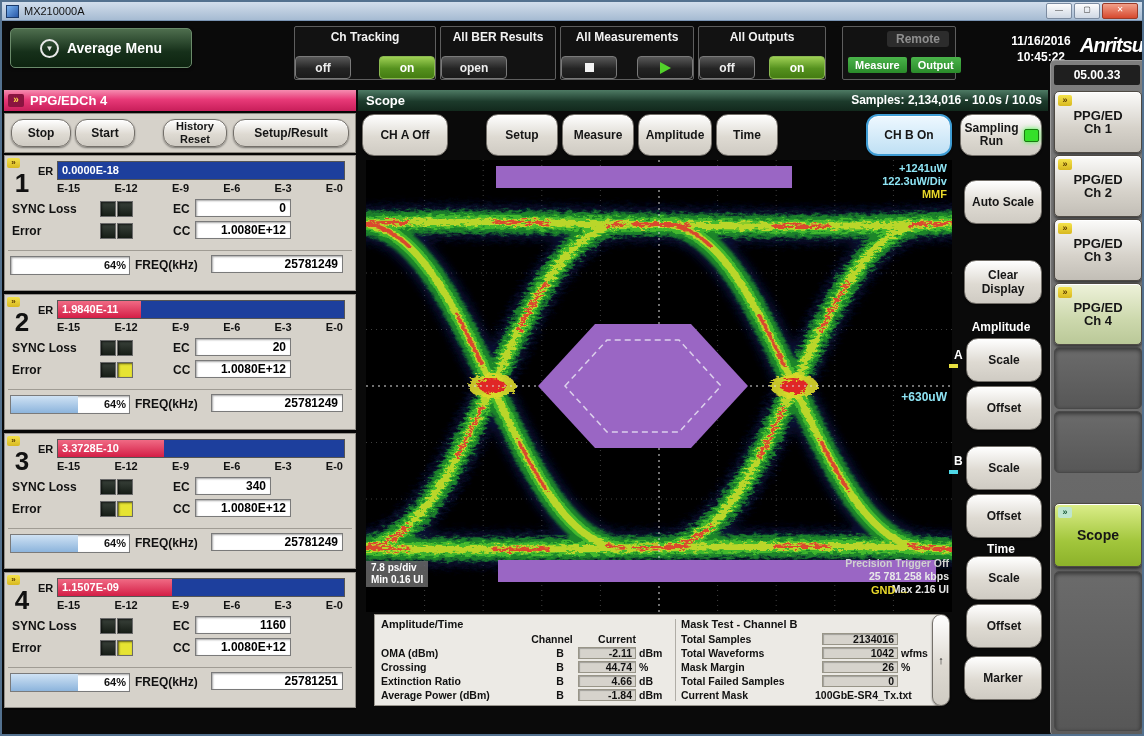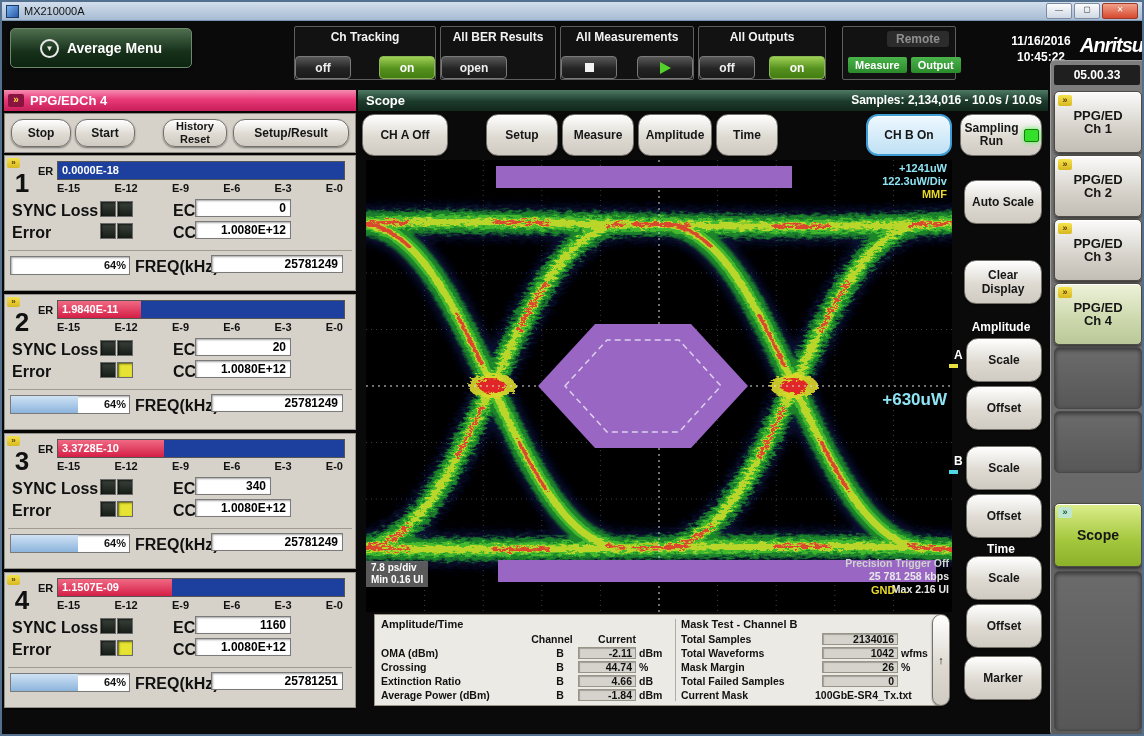--- a/index.html
+++ b/index.html
@@ -37,21 +37,21 @@
   .ppg-toolbar{position:absolute;left:0;top:23px;width:352px;height:40px;background:#d6d2ca;border:1px solid #8a867e;box-sizing:border-box;}
   .pbtn{position:absolute;top:5px;height:28px;}
   .chblk{position:absolute;left:0;width:352px;height:136px;background:#d6d2ca;border:1px solid #94908a;box-sizing:border-box;}
   .blk-badge{position:absolute;left:2px;top:2px;width:13px;height:10px;background:linear-gradient(#f4e24a,#d8b820);border-radius:2px;color:#5a3a00;font-size:8px;line-height:10px;text-align:center;font-weight:bold;}
   .blk-num{position:absolute;left:4px;top:12px;width:26px;text-align:center;font-size:26px;font-weight:bold;color:#111;}
   .blk-er{position:absolute;left:33px;top:9px;font-size:11px;font-weight:bold;color:#111;}
   .erbar{position:absolute;left:52px;top:5px;width:286px;height:17px;background:#1d3f9d;border:1px solid #555;overflow:hidden;}
   .erred{position:absolute;left:0;top:0;bottom:0;background:linear-gradient(#f06a84,#d41e46);}
   .erval{position:absolute;left:4px;top:2px;color:#fff;font-size:11px;font-weight:bold;}
   .scales{position:absolute;left:52px;top:26px;width:286px;display:flex;justify-content:space-between;font-size:11px;font-weight:bold;color:#111;}
-  .lab{position:absolute;font-size:16px;font-weight:bold;color:#111;}
+  .lab{position:absolute;font-size:12px;font-weight:bold;color:#111;}
   .lab-sync{left:7px;top:46px;} .lab-err{left:7px;top:68px;} .lab-freq{left:130px;top:102px;}
   .ind{position:absolute;width:14px;height:14px;background:linear-gradient(#39413a,#161d16);border:1px solid #6a6a6a;box-shadow:inset 1px 1px 2px rgba(0,0,0,.6);}
   .valbox{position:absolute;height:18px;background:#fff;border:1px solid #7a7a7a;box-shadow:inset 1px 1px 2px rgba(0,0,0,.35);font-size:12px;font-weight:bold;color:#000;text-align:right;padding:1px 4px 0 0;box-sizing:border-box;}
   .sep{position:absolute;left:3px;top:94px;width:344px;border-top:1px solid #a09c94;}
   .pbar{position:absolute;left:5px;top:100px;width:118px;height:17px;background:#fff;border:1px solid #7a7a7a;box-shadow:inset 1px 1px 2px rgba(0,0,0,.35);overflow:hidden;}
   .pfill{height:100%;background:linear-gradient(#cfe2f4,#8cb4dc);}
   .ptext{position:absolute;right:3px;top:2px;font-size:11px;font-weight:bold;color:#111;}
   
   .scope{position:absolute;left:356px;top:88px;width:690px;height:620px;}
   .scope-header{position:absolute;left:0;top:0;width:690px;height:21px;background:linear-gradient(#4e7a64,#1c3a2b 55%,#12291d);color:#fff;font-weight:bold;font-size:13px;line-height:21px;padding-left:8px;box-sizing:border-box;}
@@ -417,21 +417,21 @@
           <line x1="0" y1="226" x2="586" y2="226"></line>
         </g>
         <rect x="130" y="6" width="296" height="22" fill="#9a66c4"></rect>
         <rect x="132" y="400" width="438" height="22" fill="#9a66c4"></rect>
         <polygon points="172,226 229,164 325,164 382,226 325,288 229,288" fill="#9a66c4"></polygon>
         <polygon points="199,226 241,180 313,180 355,226 313,272 241,272" fill="none" stroke="#dcd0ec" stroke-width="1.5" stroke-dasharray="6 4"></polygon>
       </svg>
       <div class="ov cyan" style="top:2px;right:5px;font-size:11px;text-align:right;">+1241uW</div>
       <div class="ov cyan" style="top:15px;right:5px;font-size:11px;text-align:right;">122.3uW/Div</div>
       <div class="ov yel" style="top:28px;right:5px;font-size:11px;text-align:right;">MMF</div>
-      <div class="ov cyan" style="top:230px;right:5px;font-size:17px;">+630uW</div>
+      <div class="ov cyan" style="top:230px;right:5px;font-size:12px;">+630uW</div>
       <div class="ov blbox" style="left:0;top:401px;">
         <div>7.8 ps/div</div>
         <div>Min 0.16 UI</div>
       </div>
       <div class="ov wht" style="top:397px;right:3px;font-size:10.5px;text-align:right;line-height:13px;">
         <div style="color:#d0d0d0;">Precision Trigger Off</div>
         <div>25 781 258 kbps</div>
         <div>Max 2.16 UI</div>
       </div>
       <div class="ov yel" style="left:505px;top:424px;font-size:11px;">GND →</div>

